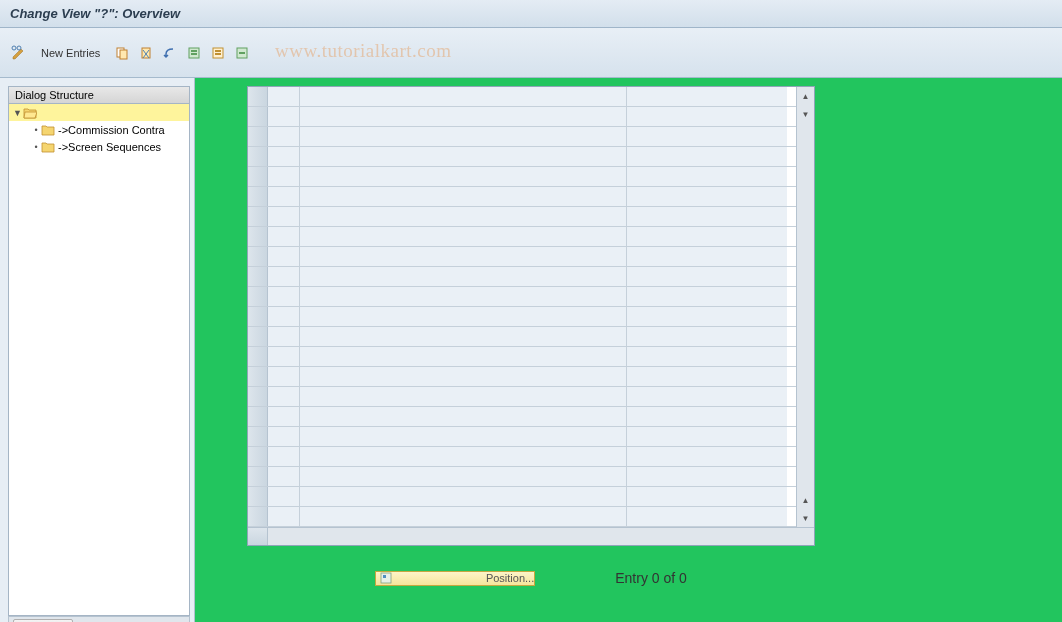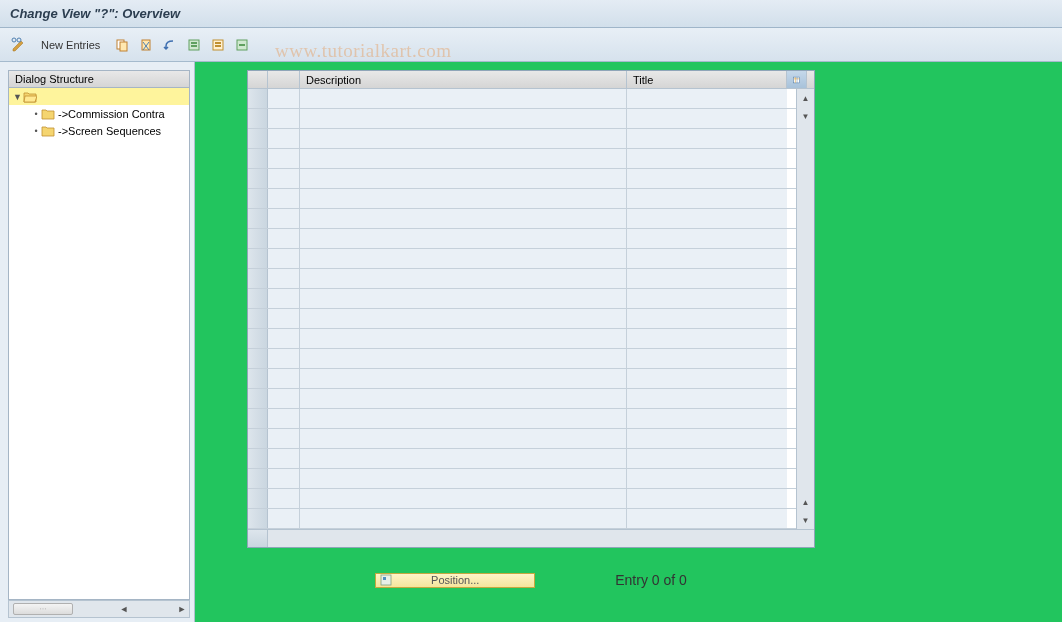--- a/index.html
+++ b/index.html
@@ -21,21 +21,21 @@
       padding: 6px 10px;
       font-weight: bold;
       font-style: italic;
       font-size: 13px;
       color: #2c3e50;
     }
     
     
     .toolbar {
       background: linear-gradient(to bottom, #e8eff6, #d6e2ed);
-      height: 34px;
+      height: 50px;
       border-bottom: 1px solid #a5bacd;
       padding: 4px 8px;
       display: flex;
       align-items: center;
       gap: 2px;
     }
     .toolbar-btn {
       width: 22px;
       height: 22px;
       display: flex;
@@ -266,21 +266,21 @@
       gap: 80px;
       padding: 24px 0 12px 0;
     }
     .position-btn {
       width: 160px;
       height: 15px;
       background: linear-gradient(to bottom, #fdf4c8, #f5e59c);
       border: 1px solid #c5a840;
       display: flex;
       align-items: center;
-      justify-content: center;
+      justify-content: flex-end;
       font-size: 11px;
       color: #555;
       cursor: pointer;
       position: relative;
     }
     .position-btn-icon {
       position: absolute;
       left: 3px;
       width: 14px;
       height: 14px;
@@ -397,34 +397,20 @@
     </div>
     <div class="dialog-hscroll">
       <div class="hscroll-thumb">⋯</div>
       <div class="hscroll-arrow">◄</div>
       <div class="hscroll-arrow">►</div>
     </div>
   </div>
 
   <div class="table-area">
     <div class="data-table">
-      <div class="table-header-row">
-        <div class="table-header-cell col-sel"></div>
-        <div class="table-header-cell col-blank"></div>
-        <div class="table-header-cell col-desc">Description</div>
-        <div class="table-header-cell col-title">Title</div>
-        <div class="table-header-cell col-config">
-          <svg width="12" height="12" viewBox="0 0 12 12">
-            <rect x="1" y="1" width="10" height="10" fill="#fff" stroke="#4070a0" stroke-width="0.8"></rect>
-            <line x1="1" y1="4" x2="11" y2="4" stroke="#d4a040" stroke-width="1"></line>
-            <line x1="4" y1="1" x2="4" y2="11" stroke="#d4a040" stroke-width="1"></line>
-            <line x1="7" y1="1" x2="7" y2="11" stroke="#4070a0" stroke-width="0.7"></line>
-          </svg>
-        </div>
-      </div>
       <div class="table-body">
         <div class="table-rows" id="table-rows-container">
             <div class="table-row">
     <div class="row-selector"></div>
     <div class="table-cell col-blank"></div>
     <div class="table-cell col-desc"></div>
     <div class="table-cell col-title" style="border-right:none;"></div>
   </div>
             <div class="table-row">
     <div class="row-selector"></div>

